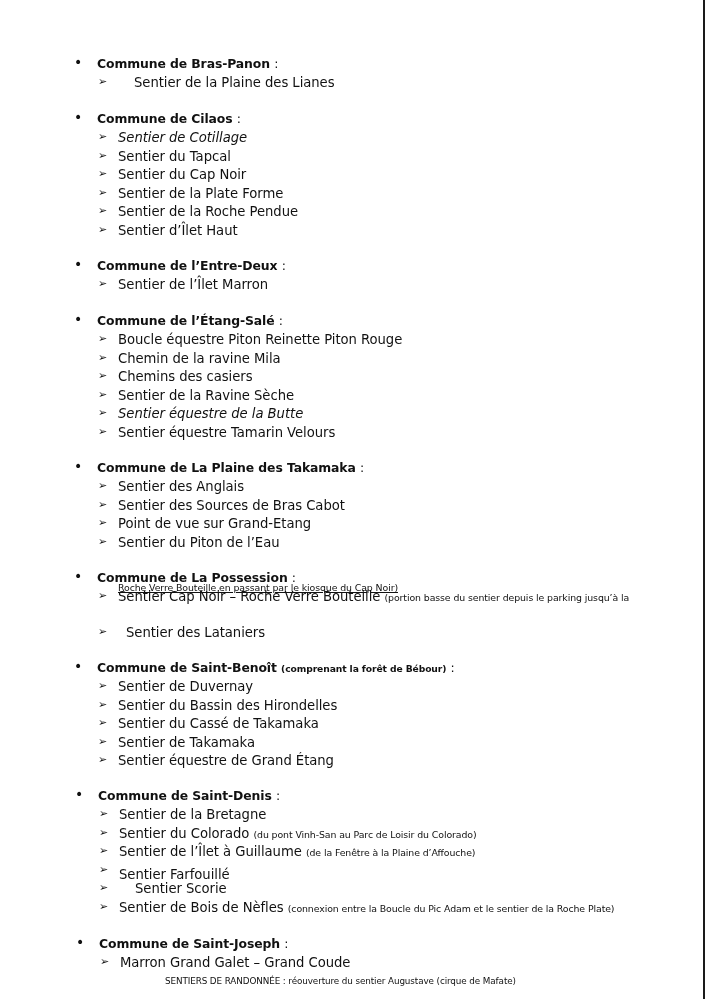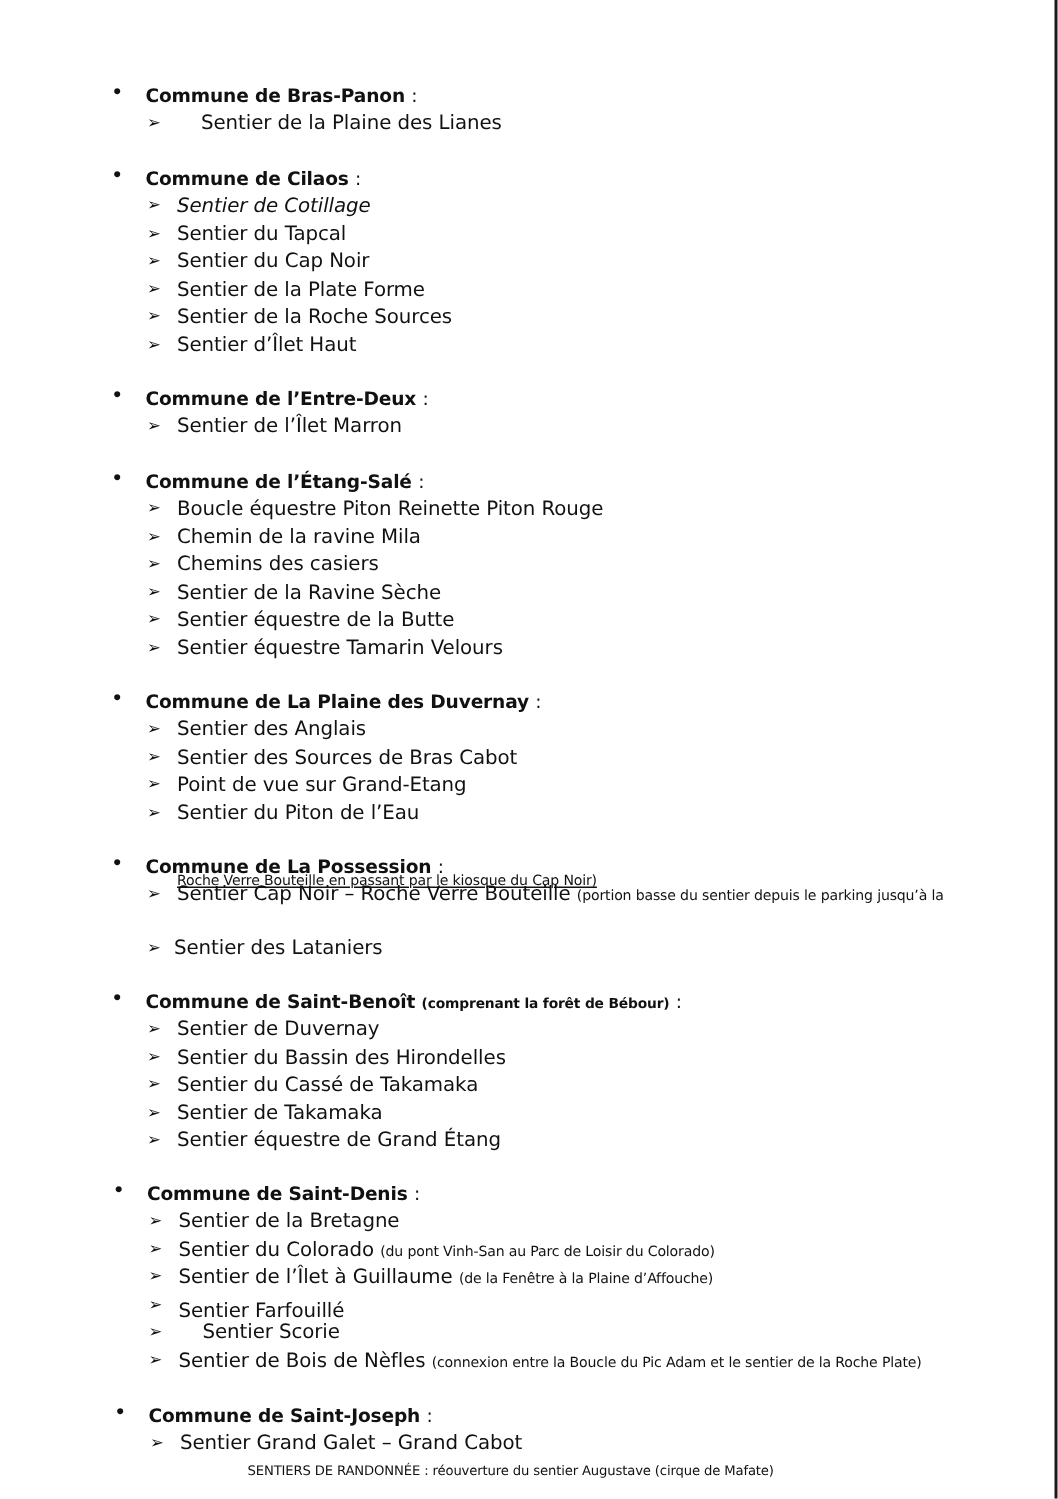--- a/index.html
+++ b/index.html
@@ -38,21 +38,21 @@
       <div class="line heading" style="left: 97px; top: 110px;"><span>Commune de Cilaos</span> <span class="colon">:</span></div>
       <span class="arrow" style="left: 98px; top: 130.45px;">➢</span>
       <div class="line item" style="left: 118px; top: 129.45px; font-style: italic;"><span>Sentier de Cotillage</span></div>
       <span class="arrow" style="left: 98px; top: 148.9px;">➢</span>
       <div class="line item" style="left: 118px; top: 147.9px;"><span>Sentier du Tapcal</span></div>
       <span class="arrow" style="left: 98px; top: 167.35px;">➢</span>
       <div class="line item" style="left: 118px; top: 166.35px;"><span>Sentier du Cap Noir</span></div>
       <span class="arrow" style="left: 98px; top: 185.8px;">➢</span>
       <div class="line item" style="left: 118px; top: 184.8px;"><span>Sentier de la Plate Forme</span></div>
       <span class="arrow" style="left: 98px; top: 204.25px;">➢</span>
-      <div class="line item" style="left: 118px; top: 203.25px;"><span>Sentier de la Roche Sources</span></div>
+      <div class="line item" style="left: 118px; top: 203.25px;"><span>Sentier de la Roche Pendue</span></div>
       <span class="arrow" style="left: 98px; top: 222.7px;">➢</span>
       <div class="line item" style="left: 118px; top: 221.7px;"><span>Sentier d’Îlet Haut</span></div>
     </div>
     <div>
       <span class="bullet" style="left: 74px; top: 256px;">•</span>
       <div class="line heading" style="left: 97px; top: 257px;"><span>Commune de l’Entre-Deux</span> <span class="colon">:</span></div>
       <span class="arrow" style="left: 98px; top: 277.45px;">➢</span>
       <div class="line item" style="left: 118px; top: 276.45px;"><span>Sentier de l’Îlet Marron</span></div>
     </div>
     <div>
@@ -60,44 +60,44 @@
       <div class="line heading" style="left: 97px; top: 312px;"><span>Commune de l’Étang-Salé</span> <span class="colon">:</span></div>
       <span class="arrow" style="left: 98px; top: 332.45px;">➢</span>
       <div class="line item" style="left: 118px; top: 331.45px;"><span>Boucle équestre Piton Reinette Piton Rouge</span></div>
       <span class="arrow" style="left: 98px; top: 350.9px;">➢</span>
       <div class="line item" style="left: 118px; top: 349.9px;"><span>Chemin de la ravine Mila</span></div>
       <span class="arrow" style="left: 98px; top: 369.35px;">➢</span>
       <div class="line item" style="left: 118px; top: 368.35px;"><span>Chemins des casiers</span></div>
       <span class="arrow" style="left: 98px; top: 387.8px;">➢</span>
       <div class="line item" style="left: 118px; top: 386.8px;"><span>Sentier de la Ravine Sèche</span></div>
       <span class="arrow" style="left: 98px; top: 406.25px;">➢</span>
-      <div class="line item" style="left: 118px; top: 405.25px;"><span>Sentier équestre de la Butte</span></div>
+      <div class="line item" style="left: 118px; top: 405.25px; font-style: italic;"><span>Sentier équestre de la Butte</span></div>
       <span class="arrow" style="left: 98px; top: 424.7px;">➢</span>
       <div class="line item" style="left: 118px; top: 423.7px;"><span>Sentier équestre Tamarin Velours</span></div>
     </div>
     <div>
       <span class="bullet" style="left: 74px; top: 458px;">•</span>
-      <div class="line heading" style="left: 97px; top: 459px;"><span>Commune de La Plaine des Duvernay</span> <span class="colon">:</span></div>
+      <div class="line heading" style="left: 97px; top: 459px;"><span>Commune de La Plaine des Takamaka</span> <span class="colon">:</span></div>
       <span class="arrow" style="left: 98px; top: 479.45px;">➢</span>
       <div class="line item" style="left: 118px; top: 478.45px;"><span>Sentier des Anglais</span></div>
       <span class="arrow" style="left: 98px; top: 497.9px;">➢</span>
       <div class="line item" style="left: 118px; top: 496.9px;"><span>Sentier des Sources de Bras Cabot</span></div>
       <span class="arrow" style="left: 98px; top: 516.35px;">➢</span>
       <div class="line item" style="left: 118px; top: 515.35px;"><span>Point de vue sur Grand-Etang</span></div>
       <span class="arrow" style="left: 98px; top: 534.8px;">➢</span>
       <div class="line item" style="left: 118px; top: 533.8px;"><span>Sentier du Piton de l’Eau</span></div>
     </div>
     <div>
       <span class="bullet" style="left: 74px; top: 568px;">•</span>
       <div class="line heading" style="left: 97px; top: 569px;"><span>Commune de La Possession</span> <span class="colon">:</span></div>
       <span class="arrow" style="left: 98px; top: 589.45px;">➢</span>
       <div class="line item" style="left: 118px; top: 588.45px;"><span>Sentier Cap Noir – Roche Verre Bouteille</span> <span class="note">(portion basse du sentier depuis le parking jusqu’à la</span></div>
       <div class="line cont" style="left: 118px; top: 579px; text-decoration: underline;">Roche Verre Bouteille en passant par le kiosque du Cap Noir)</div>
       <span class="arrow" style="left: 98px; top: 624.505px;">➢</span>
-      <div class="line item" style="left: 116px; top: 623.505px; text-align: center;"><span>Sentier des Lataniers</span></div>
+      <div class="line item" style="left: 126px; top: 623.505px; text-align: center;"><span>Sentier des Lataniers</span></div>
     </div>
     <div>
       <span class="bullet" style="left: 74px; top: 658px;">•</span>
       <div class="line heading" style="left: 97px; top: 659px;"><span>Commune de Saint-Benoît</span> <span class="note">(comprenant la forêt de Bébour)</span> <span class="colon">:</span></div>
       <span class="arrow" style="left: 98px; top: 679.45px;">➢</span>
       <div class="line item" style="left: 118px; top: 678.45px;"><span>Sentier de Duvernay</span></div>
       <span class="arrow" style="left: 98px; top: 697.9px;">➢</span>
       <div class="line item" style="left: 118px; top: 696.9px;"><span>Sentier du Bassin des Hirondelles</span></div>
       <span class="arrow" style="left: 98px; top: 716.35px;">➢</span>
       <div class="line item" style="left: 118px; top: 715.35px;"><span>Sentier du Cassé de Takamaka</span></div>
@@ -119,16 +119,16 @@
       <div class="line item" style="left: 119px; top: 866px;"><span>Sentier Farfouillé</span></div>
       <span class="arrow" style="left: 99px; top: 881.25px;">➢</span>
       <div class="line item" style="left: 119px; top: 880.25px; margin-left: 16px;"><span>Sentier Scorie</span></div>
       <span class="arrow" style="left: 99px; top: 899.7px;">➢</span>
       <div class="line item" style="left: 119px; top: 898.7px;"><span>Sentier de Bois de Nèfles</span> <span class="note">(connexion entre la Boucle du Pic Adam et le sentier de la Roche Plate)</span></div>
     </div>
     <div>
       <span class="bullet" style="left: 76px; top: 934px;">•</span>
       <div class="line heading" style="left: 99px; top: 935px;"><span>Commune de Saint-Joseph</span> <span class="colon">:</span></div>
       <span class="arrow" style="left: 100px; top: 955.45px;">➢</span>
-      <div class="line item" style="left: 120px; top: 954.45px;"><span>Sentier Grand Galet – Grand Cabot</span></div>
+      <div class="line item" style="left: 120px; top: 954.45px;"><span>Marron Grand Galet – Grand Coude</span></div>
     </div>
   </div>
 <div class="line footer" style="left:165px; top:972px;">SENTIERS DE RANDONNÉE : réouverture du sentier Augustave (cirque de Mafate)</div>
 
 </body></html>

